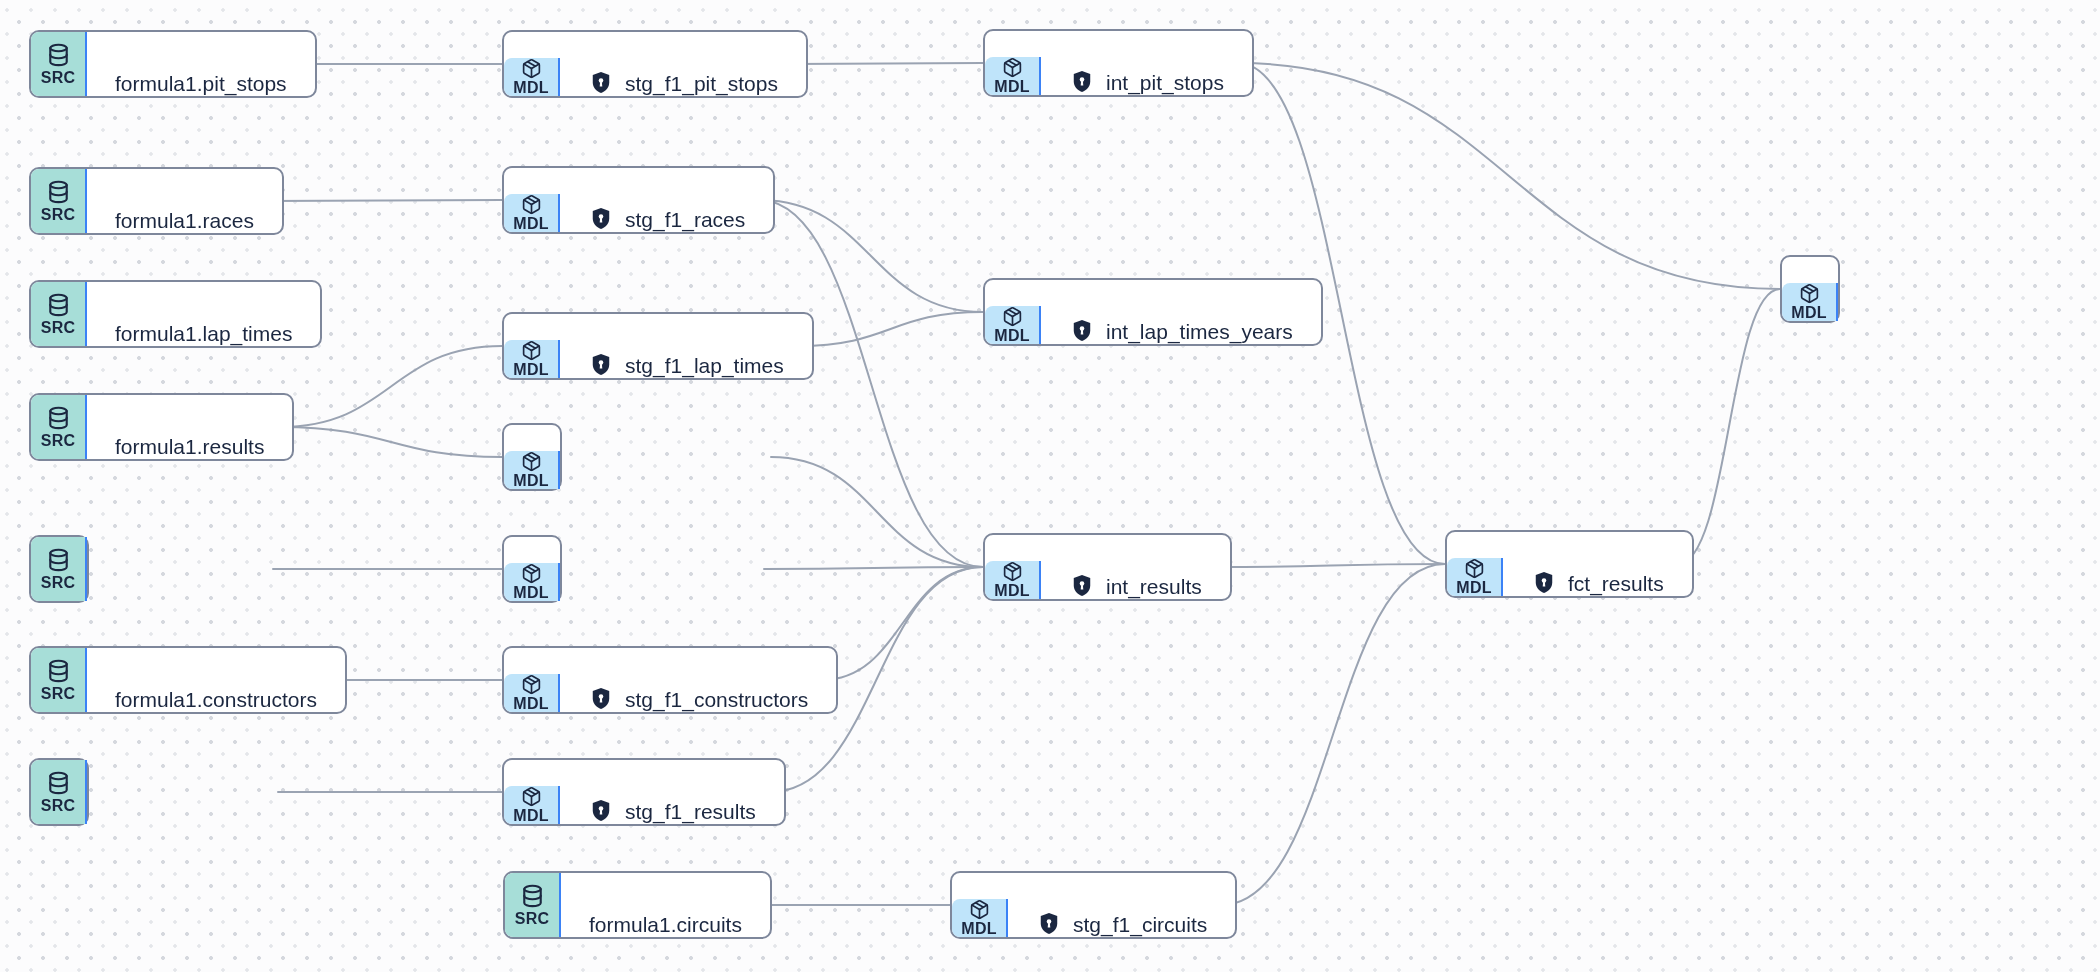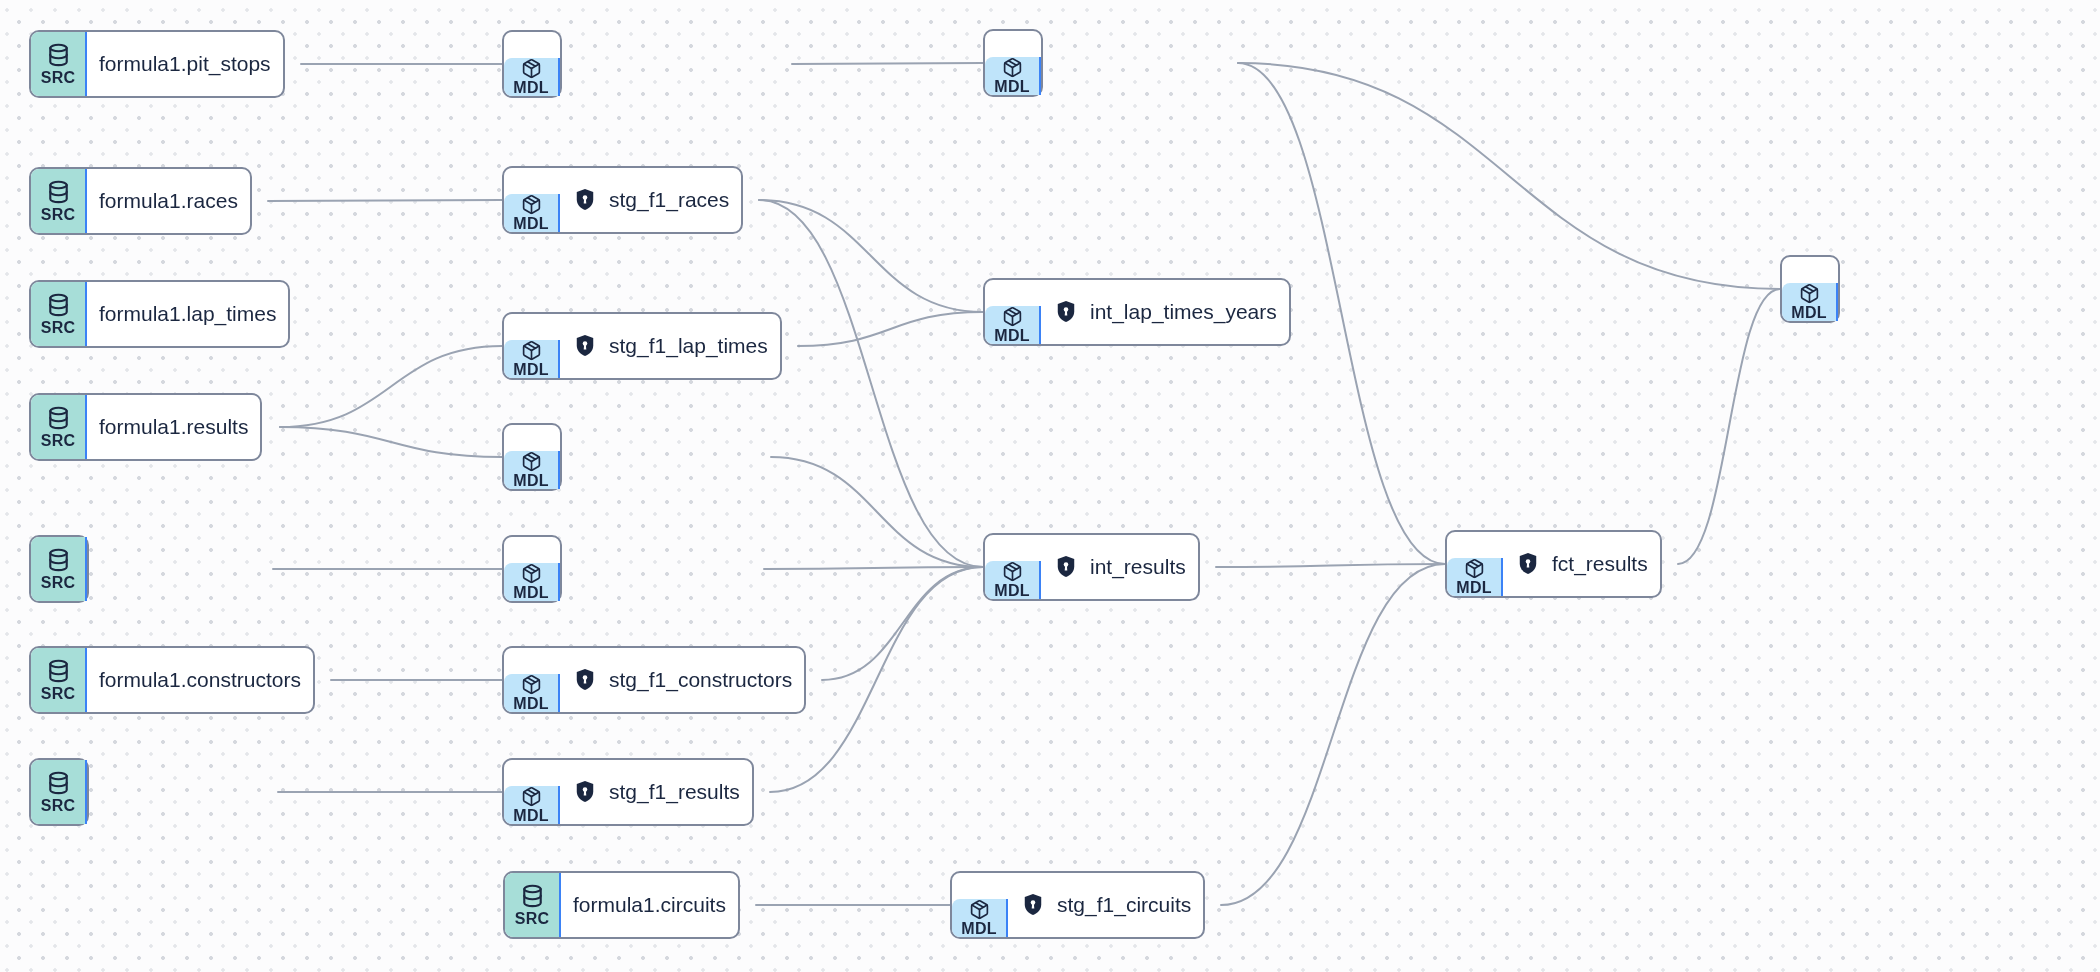--- a/index.html
+++ b/index.html
@@ -26,21 +26,21 @@
   .badge{
     width:54px;flex:0 0 54px;display:flex;flex-direction:column;
     align-items:center;justify-content:center;gap:0px;
     border-right:2px solid #3b82f6;border-radius:8px 0 0 8px;
   }
   .node.source .badge{background:#a7ded8;}
   .node.model  .badge{background:#bfe4fa;margin-top:26px;}
   .badge .badge-label{
     font-size:16px;font-weight:600;color:#1b2740;line-height:17px;letter-spacing:.2px;
   }
-  .body{display:flex;align-items:center;gap:11px;padding:0 12px;}
+  .body{display:flex;align-items:flex-end;gap:11px;padding:0 28px;}
   .node-label{font-size:21px;color:#1b2740;white-space:nowrap;}
 </style>
 </head>
 <body>
 
 <div id="graph">
   <svg class="edge-layer" xmlns="http://www.w3.org/2000/svg">
       <path d="M 301 64 C 401.5 64, 401.5 64, 502 64" class="edge"></path>
       <path d="M 268 201 C 385 201, 385 200, 502 200" class="edge"></path>
       <path d="M 280 427 C 391 427, 391 346, 502 346" class="edge"></path>
@@ -164,20 +164,28 @@
     <div class="node model" style="left: 502px; top: 30px;">
       <div class="badge">
         <svg width="27" height="27" viewBox="0 0 24 24" fill="none" stroke="#1b2740" stroke-width="1.9" stroke-linecap="round" stroke-linejoin="round">
     <path d="M16.5 9.4 7.5 4.21"></path>
     <path d="M21 16V8a2 2 0 0 0-1-1.73l-7-4a2 2 0 0 0-2 0l-7 4A2 2 0 0 0 3 8v8a2 2 0 0 0 1 1.73l7 4a2 2 0 0 0 2 0l7-4A2 2 0 0 0 21 16z"></path>
     <polyline points="3.27 6.96 12 12.01 20.73 6.96"></polyline>
     <line x1="12" y1="22.08" x2="12" y2="12"></line>
   </svg>
         <span class="badge-label">MDL</span>
       </div>
+      <div class="body">
+        <svg width="26" height="26" viewBox="0 0 24 24">
+    <path d="M12 1.8l7.6 2.9v6.6c0 4.9-3.2 8.3-7.6 10-4.4-1.7-7.6-5.1-7.6-10V4.7Z" fill="#1b2740"></path>
+    <circle cx="12" cy="9.6" r="2.1" fill="#ffffff"></circle>
+    <path d="M11.2 10.8h1.6l.4 4.4h-2.4z" fill="#ffffff"></path>
+  </svg>
+        <span class="node-label">stg_f1_pit_stops</span>
+      </div>
     </div>
     <div class="node model" style="left: 502px; top: 166px;">
       <div class="badge">
         <svg width="27" height="27" viewBox="0 0 24 24" fill="none" stroke="#1b2740" stroke-width="1.9" stroke-linecap="round" stroke-linejoin="round">
     <path d="M16.5 9.4 7.5 4.21"></path>
     <path d="M21 16V8a2 2 0 0 0-1-1.73l-7-4a2 2 0 0 0-2 0l-7 4A2 2 0 0 0 3 8v8a2 2 0 0 0 1 1.73l7 4a2 2 0 0 0 2 0l7-4A2 2 0 0 0 21 16z"></path>
     <polyline points="3.27 6.96 12 12.01 20.73 6.96"></polyline>
     <line x1="12" y1="22.08" x2="12" y2="12"></line>
   </svg>
         <span class="badge-label">MDL</span>
@@ -291,20 +299,28 @@
     </div>
     <div class="node model" style="left: 983px; top: 29px;">
       <div class="badge">
         <svg width="27" height="27" viewBox="0 0 24 24" fill="none" stroke="#1b2740" stroke-width="1.9" stroke-linecap="round" stroke-linejoin="round">
     <path d="M16.5 9.4 7.5 4.21"></path>
     <path d="M21 16V8a2 2 0 0 0-1-1.73l-7-4a2 2 0 0 0-2 0l-7 4A2 2 0 0 0 3 8v8a2 2 0 0 0 1 1.73l7 4a2 2 0 0 0 2 0l7-4A2 2 0 0 0 21 16z"></path>
     <polyline points="3.27 6.96 12 12.01 20.73 6.96"></polyline>
     <line x1="12" y1="22.08" x2="12" y2="12"></line>
   </svg>
         <span class="badge-label">MDL</span>
+      </div>
+      <div class="body">
+        <svg width="26" height="26" viewBox="0 0 24 24">
+    <path d="M12 1.8l7.6 2.9v6.6c0 4.9-3.2 8.3-7.6 10-4.4-1.7-7.6-5.1-7.6-10V4.7Z" fill="#1b2740"></path>
+    <circle cx="12" cy="9.6" r="2.1" fill="#ffffff"></circle>
+    <path d="M11.2 10.8h1.6l.4 4.4h-2.4z" fill="#ffffff"></path>
+  </svg>
+        <span class="node-label">int_pit_stops</span>
       </div>
     </div>
     <div class="node model" style="left: 983px; top: 278px;">
       <div class="badge">
         <svg width="27" height="27" viewBox="0 0 24 24" fill="none" stroke="#1b2740" stroke-width="1.9" stroke-linecap="round" stroke-linejoin="round">
     <path d="M16.5 9.4 7.5 4.21"></path>
     <path d="M21 16V8a2 2 0 0 0-1-1.73l-7-4a2 2 0 0 0-2 0l-7 4A2 2 0 0 0 3 8v8a2 2 0 0 0 1 1.73l7 4a2 2 0 0 0 2 0l7-4A2 2 0 0 0 21 16z"></path>
     <polyline points="3.27 6.96 12 12.01 20.73 6.96"></polyline>
     <line x1="12" y1="22.08" x2="12" y2="12"></line>
   </svg>

